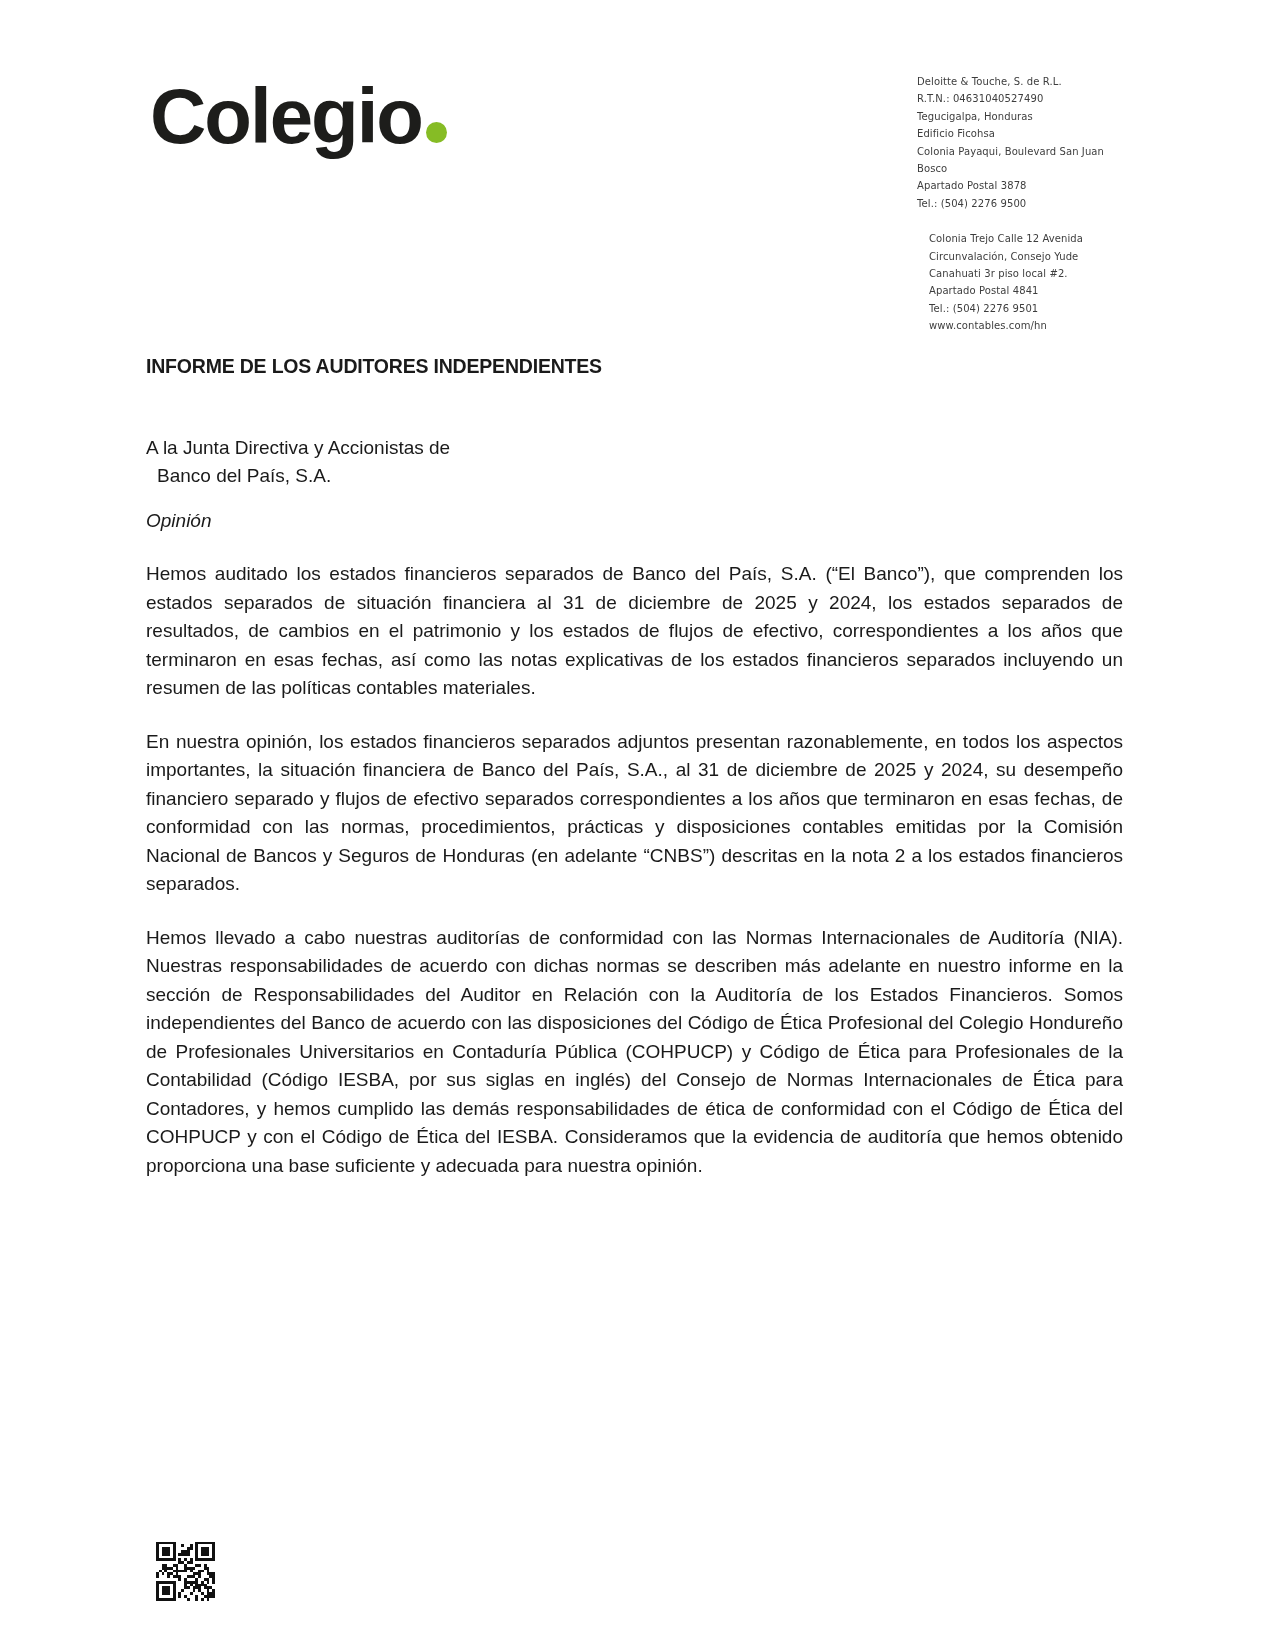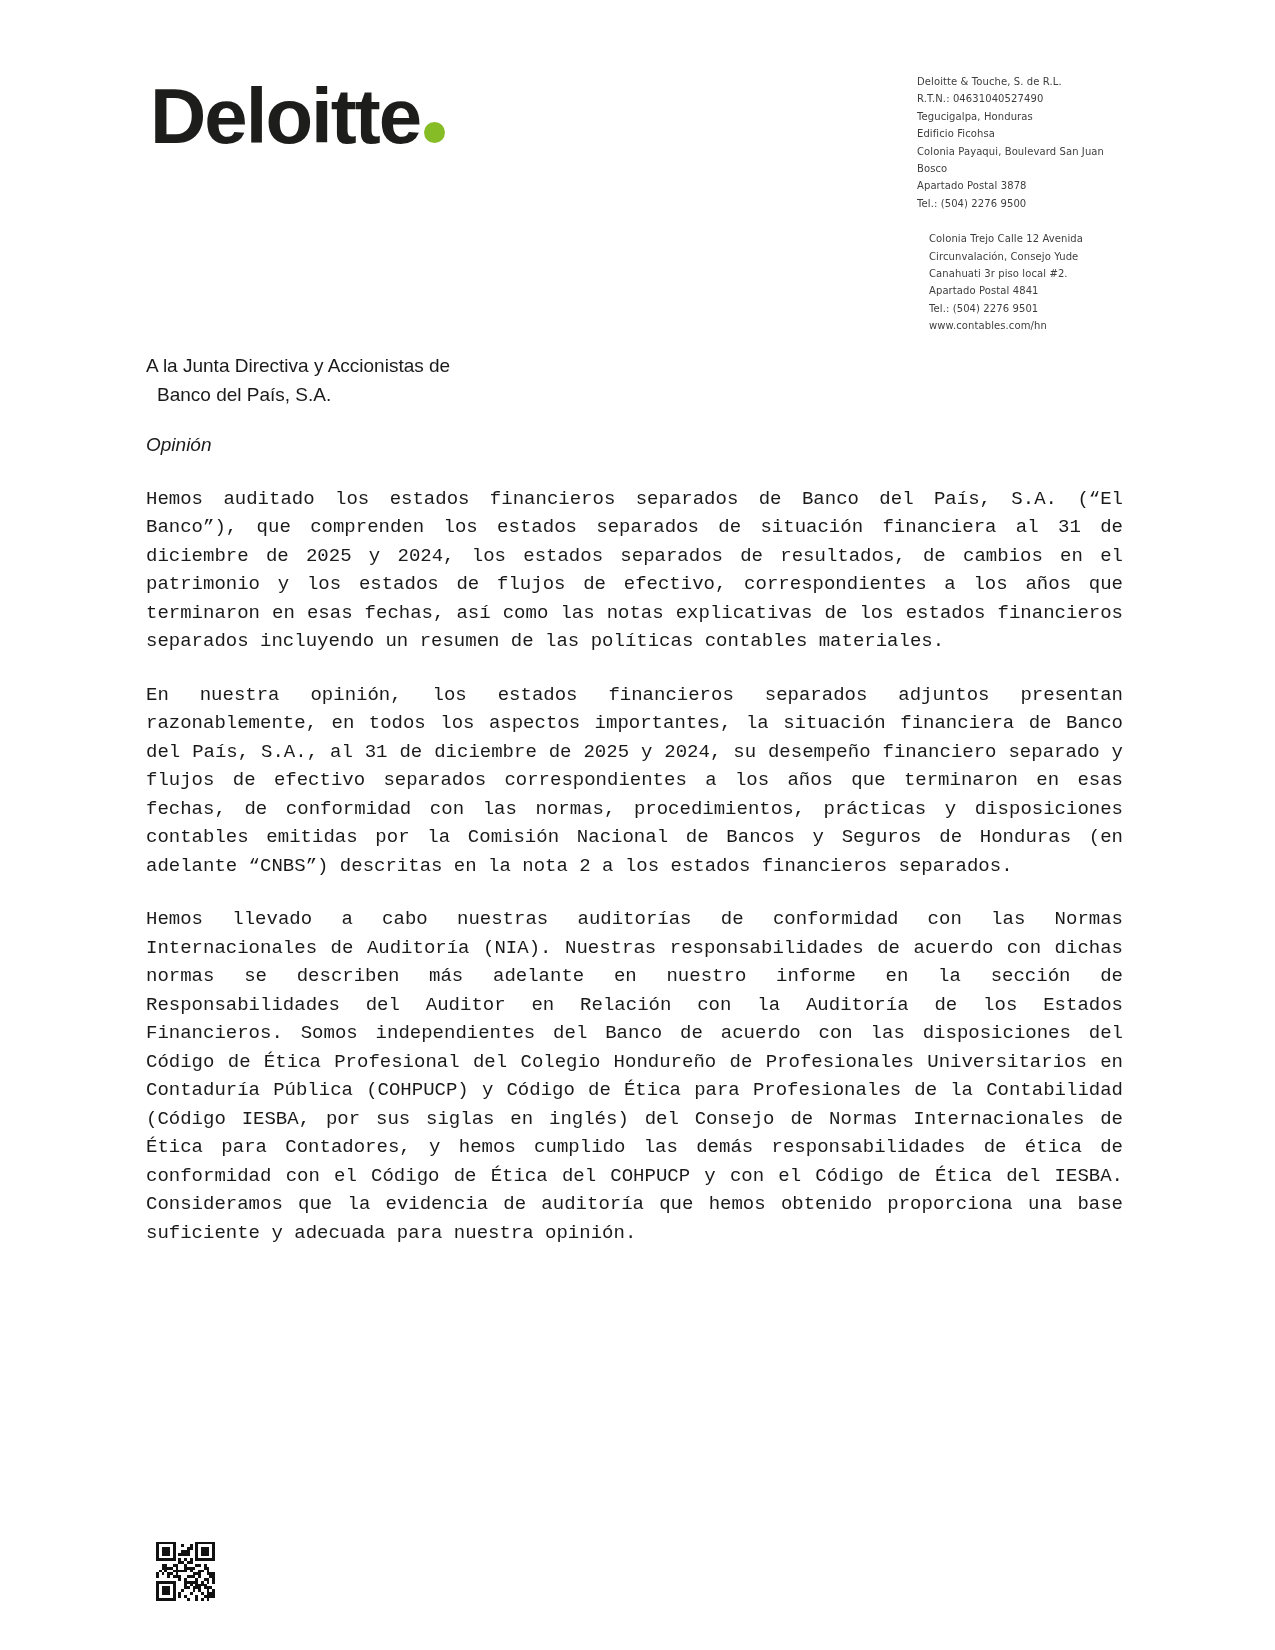--- a/index.html
+++ b/index.html
@@ -62,48 +62,47 @@
     width: 977px;
     font-size: 19px;
     line-height: 28.5px;
   }
   .title {
     font-weight: bold;
     font-size: 19.5px;
     margin-bottom: 53px;
     letter-spacing: -0.2px;
   }
-  .salutation { margin-bottom: 22px; }
+  .salutation { margin-bottom: 16px; }
   .salutation .indent { padding-left: 11px; }
   .heading {
     font-style: italic;
     margin-bottom: 25px;
   }
   .para {
     text-align: justify;
     margin-bottom: 25px;
-    font-family: Liberation Mono, monospace;
   }
 
   
   .qr {
     position: absolute;
     left: 156px;
     top: 1540px;
     width: 59px;
     height: 62px;
     fill: #111111;
   }
 </style>
 </head>
 <body>
 
 <div class="page">
 
-  <div class="logo"><span>Deloitte</span><span class="dot"></span></div>
+  <div class="logo"><span>Colegio</span><span class="dot"></span></div>
 
   <div class="letterhead">
     <div class="office">
         <div class="lh-line">Deloitte &amp; Touche, S. de R.L.</div>
         <div class="lh-line">R.T.N.: 04631040527490</div>
         <div class="lh-line">Tegucigalpa, Honduras</div>
         <div class="lh-line">Edificio Ficohsa</div>
         <div class="lh-line">Colonia Payaqui, Boulevard San Juan</div>
         <div class="lh-line">Bosco</div>
         <div class="lh-line">Apartado Postal 3878</div>
@@ -113,20 +112,21 @@
         <div class="lh-line">Colonia Trejo Calle 12 Avenida</div>
         <div class="lh-line">Circunvalación, Consejo Yude</div>
         <div class="lh-line">Canahuati 3r piso local #2.</div>
         <div class="lh-line">Apartado Postal 4841</div>
         <div class="lh-line">Tel.: (504) 2276 9501</div>
         <div class="lh-line">www.contables.com/hn</div>
       </div>
   </div>
 
   <div class="content">
+    <div class="title">INFORME DE LOS AUDITORES INDEPENDIENTES</div>
 
     <div class="salutation">
       <div>A la Junta Directiva y Accionistas de</div>
       <div class="indent">Banco del País, S.A.</div>
     </div>
 
     <div class="heading">Opinión</div>
     <p class="para">Hemos auditado los estados financieros separados de Banco del País, S.A. (“El Banco”), que comprenden los estados separados de situación financiera al 31 de diciembre de 2025 y 2024, los estados separados de resultados, de cambios en el patrimonio y los estados de flujos de efectivo, correspondientes a los años que terminaron en esas fechas, así como las notas explicativas de los estados financieros separados incluyendo un resumen de las políticas contables materiales.</p>
     <p class="para">En nuestra opinión, los estados financieros separados adjuntos presentan razonablemente, en todos los aspectos importantes, la situación financiera de Banco del País, S.A., al 31 de diciembre de 2025 y 2024, su desempeño financiero separado y flujos de efectivo separados correspondientes a los años que terminaron en esas fechas, de conformidad con las normas, procedimientos, prácticas y disposiciones contables emitidas por la Comisión Nacional de Bancos y Seguros de Honduras (en adelante “CNBS”) descritas en la nota 2 a los estados financieros separados.</p>
 

